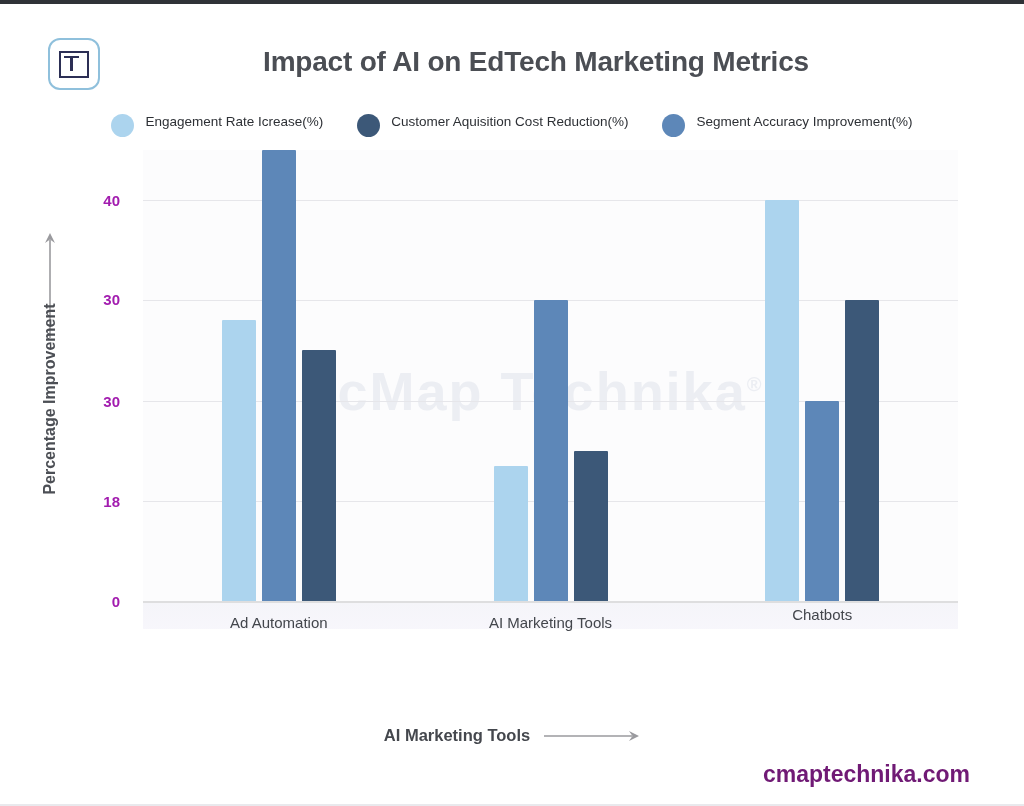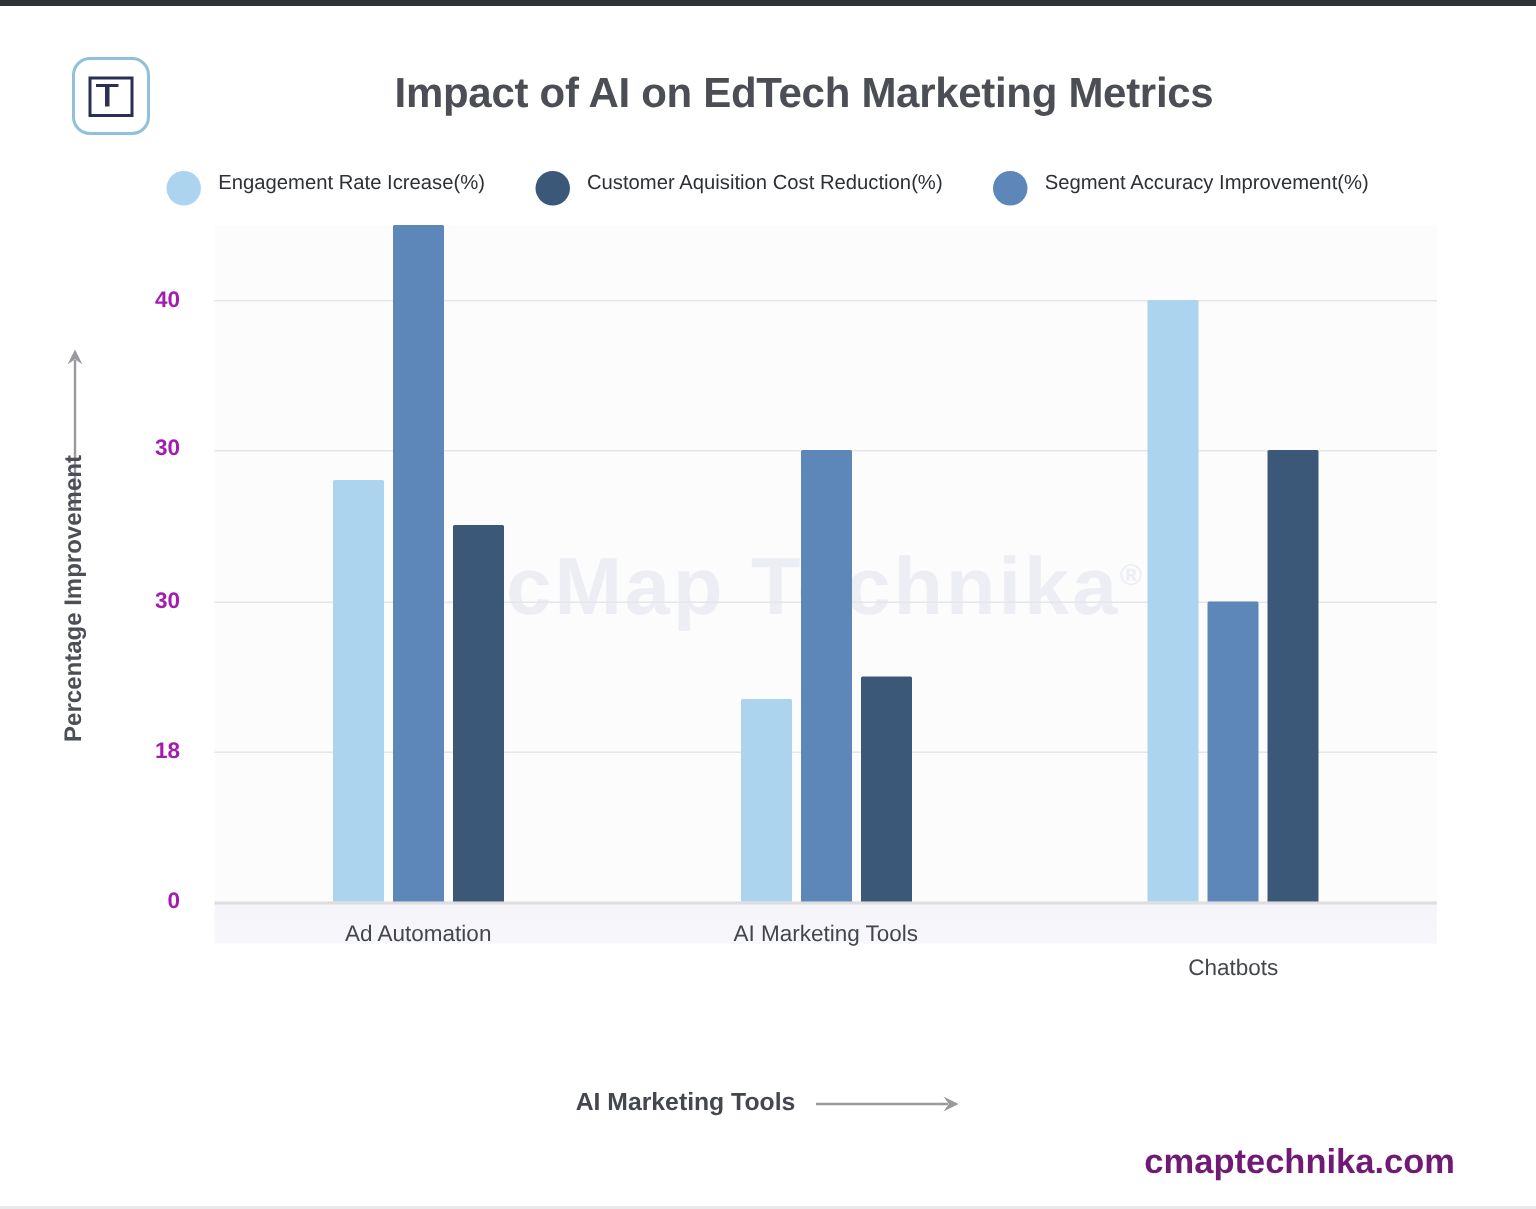--- a/index.html
+++ b/index.html
@@ -306,21 +306,21 @@
       <div class="bar" title="Customer Aquisition Cost Reduction(%) – Chatbots: 30" style="left: 702.167px; width: 34px; height: 300.667px; background: rgb(60, 88, 120);"></div>
     </div>
 
   <div id="xlabel-layer">
       <div class="xlabel" style="left: 128.833px; width: 300px; top: 613px;">
         <div>Ad Automation</div>
       </div>
       <div class="xlabel" style="left: 400.5px; width: 300px; top: 613px;">
         <div class="xsub">AI Marketing Tools</div>
       </div>
-      <div class="xlabel" style="left: 672.167px; width: 300px; top: 636px;">
+      <div class="xlabel" style="left: 672.167px; width: 300px; top: 605px;">
         <div>Chatbots</div>
       </div>
     </div>
 
   <svg class="yaxis-arrow" viewBox="0 0 12 106">
     <line x1="6" y1="106" x2="6" y2="8" stroke="#9a9a9e" stroke-width="1.6"></line>
     <path d="M6 1 L11 11 L6 7.5 L1 11 Z" fill="#9a9a9e"></path>
   </svg>
   <div class="yaxis-title">Percentage Improvement</div>
 

